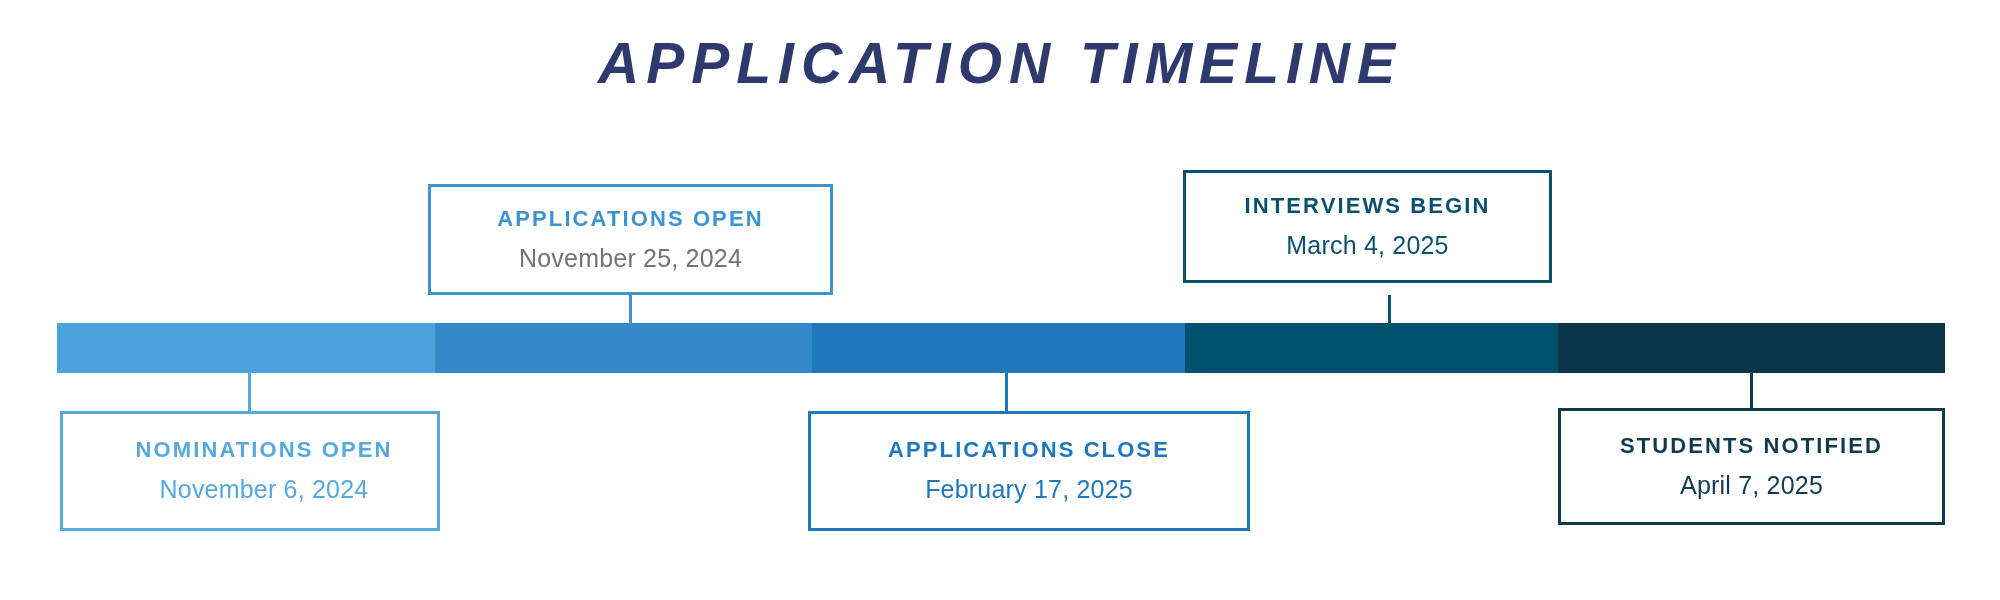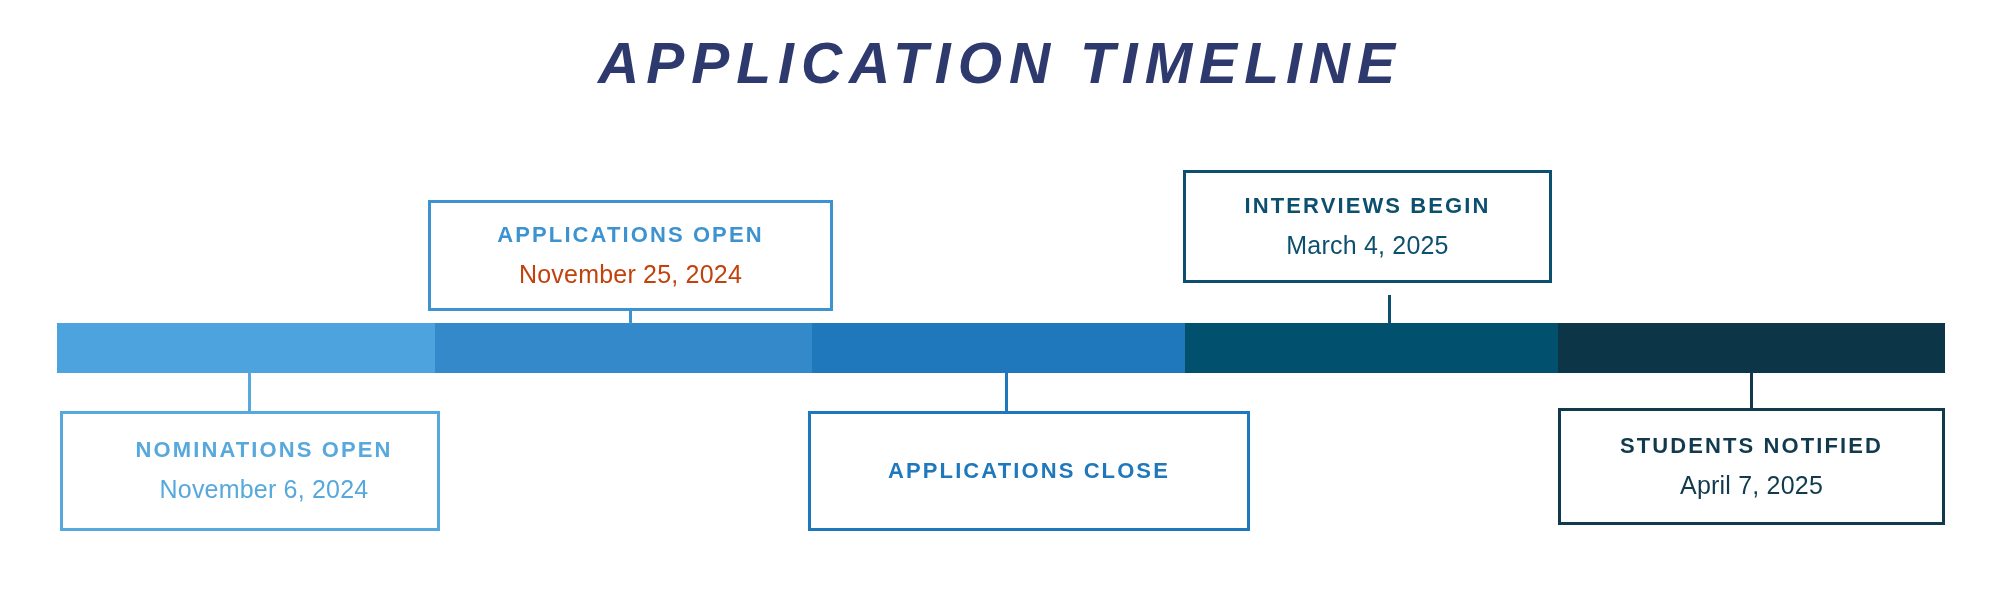--- a/index.html
+++ b/index.html
@@ -99,37 +99,38 @@
   <div class="connector" style="left: 629px; top: 295px; height: 29px; background: rgb(61, 147, 207);"></div>
 
   <div class="connector" style="left: 1388px; top: 295px; height: 29px; background: rgb(13, 79, 110);"></div>
 
   <div class="connector" style="left: 248px; top: 372px; height: 39px; background: rgb(87, 168, 221);"></div>
 
   <div class="connector" style="left: 1005px; top: 372px; height: 39px; background: rgb(31, 120, 188);"></div>
 
   <div class="connector" style="left: 1750px; top: 372px; height: 39px; background: rgb(18, 58, 78);"></div>
 
-  <div class="milestone-box" style="left: 428px; top: 184px; width: 405px; height: 111px; border-color: rgb(61, 147, 207); margin-top: 16px;">
+  <div class="milestone-box" style="left: 428px; top: 184px; width: 405px; height: 111px; border-color: rgb(61, 147, 207);">
     <div class="milestone-title" style="color: rgb(61, 147, 207);">APPLICATIONS OPEN</div>
-    <div class="milestone-date" style="color: #c2410c;">November 25, 2024</div>
+    <div class="milestone-date" style="color: #737373;">November 25, 2024</div>
   </div>
 
   <div class="milestone-box" style="left: 1183px; top: 170px; width: 369px; height: 113px; border-color: rgb(13, 79, 110);">
     <div class="milestone-title" style="color: rgb(13, 79, 110);">INTERVIEWS BEGIN</div>
     <div class="milestone-date" style="color: rgb(13, 79, 110);">March 4, 2025</div>
   </div>
 
   <div class="milestone-box" style="left: 60px; top: 411px; width: 380px; height: 120px; border-color: rgb(87, 168, 221); padding-left: 28px;">
     <div class="milestone-title" style="color: rgb(87, 168, 221);">NOMINATIONS OPEN</div>
     <div class="milestone-date" style="color: rgb(87, 168, 221);">November 6, 2024</div>
   </div>
 
   <div class="milestone-box" style="left: 808px; top: 411px; width: 442px; height: 120px; border-color: rgb(31, 120, 188);">
     <div class="milestone-title" style="color: rgb(31, 120, 188);">APPLICATIONS CLOSE</div>
+    <div class="milestone-date" style="color: rgb(31, 120, 188);">February 17, 2025</div>
   </div>
 
   <div class="milestone-box" style="left: 1558px; top: 408px; width: 387px; height: 117px; border-color: rgb(18, 58, 78);">
     <div class="milestone-title" style="color: rgb(18, 58, 78);">STUDENTS NOTIFIED</div>
     <div class="milestone-date" style="color: rgb(18, 58, 78);">April 7, 2025</div>
   </div>
 
 </div>
 
 </body></html>

